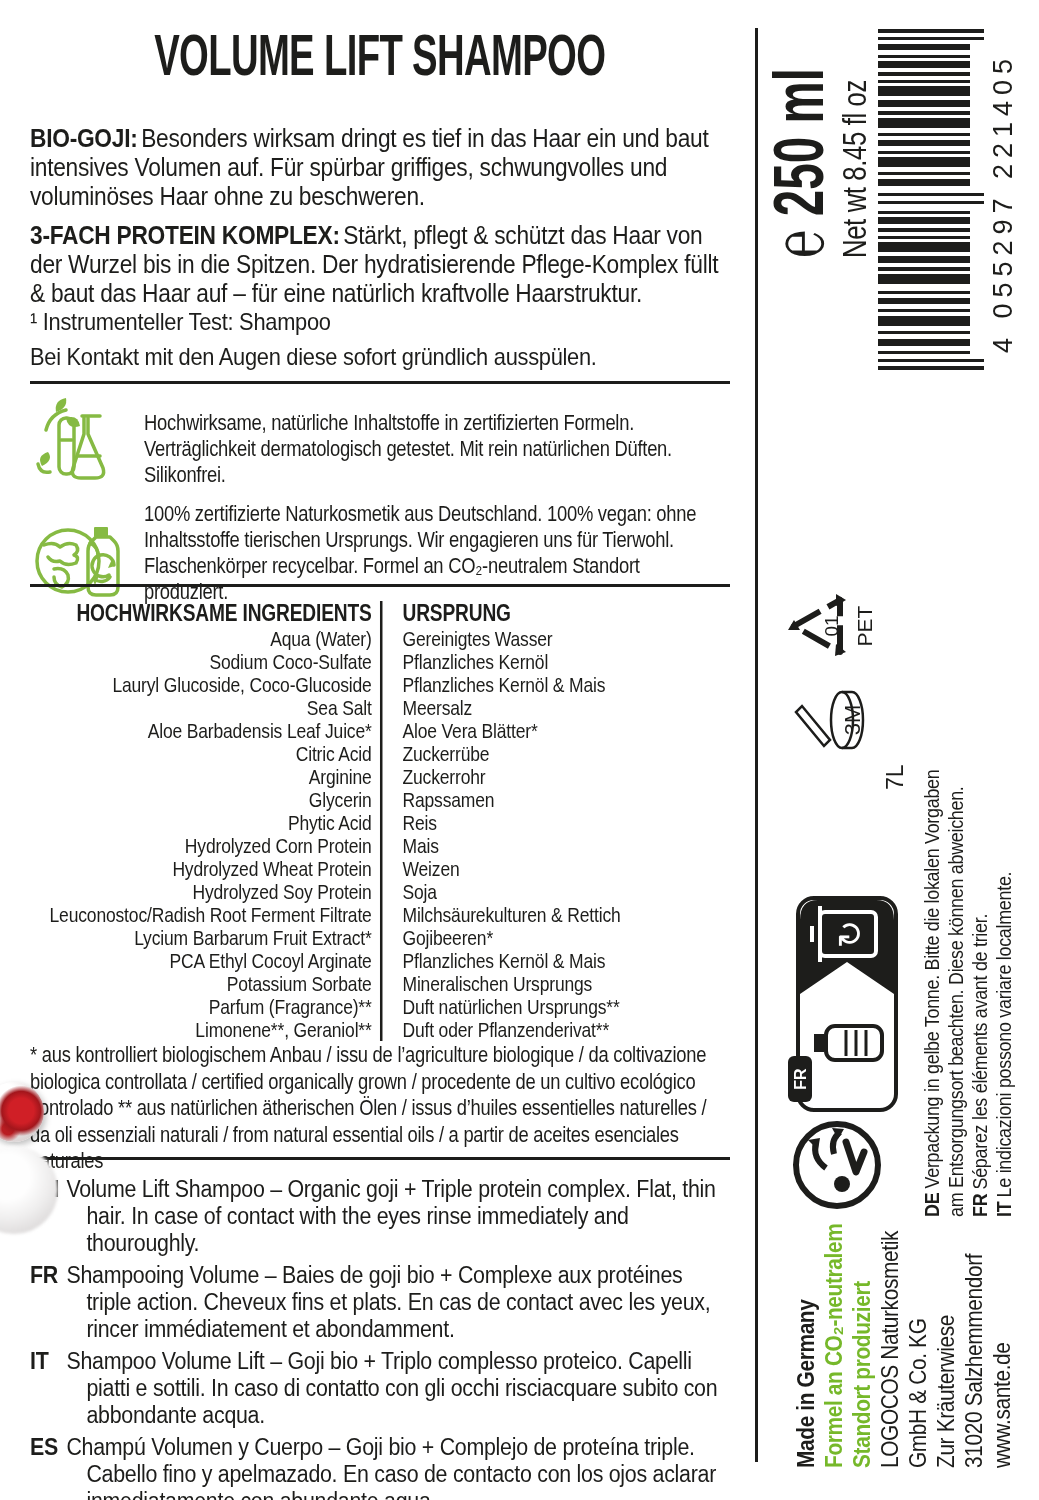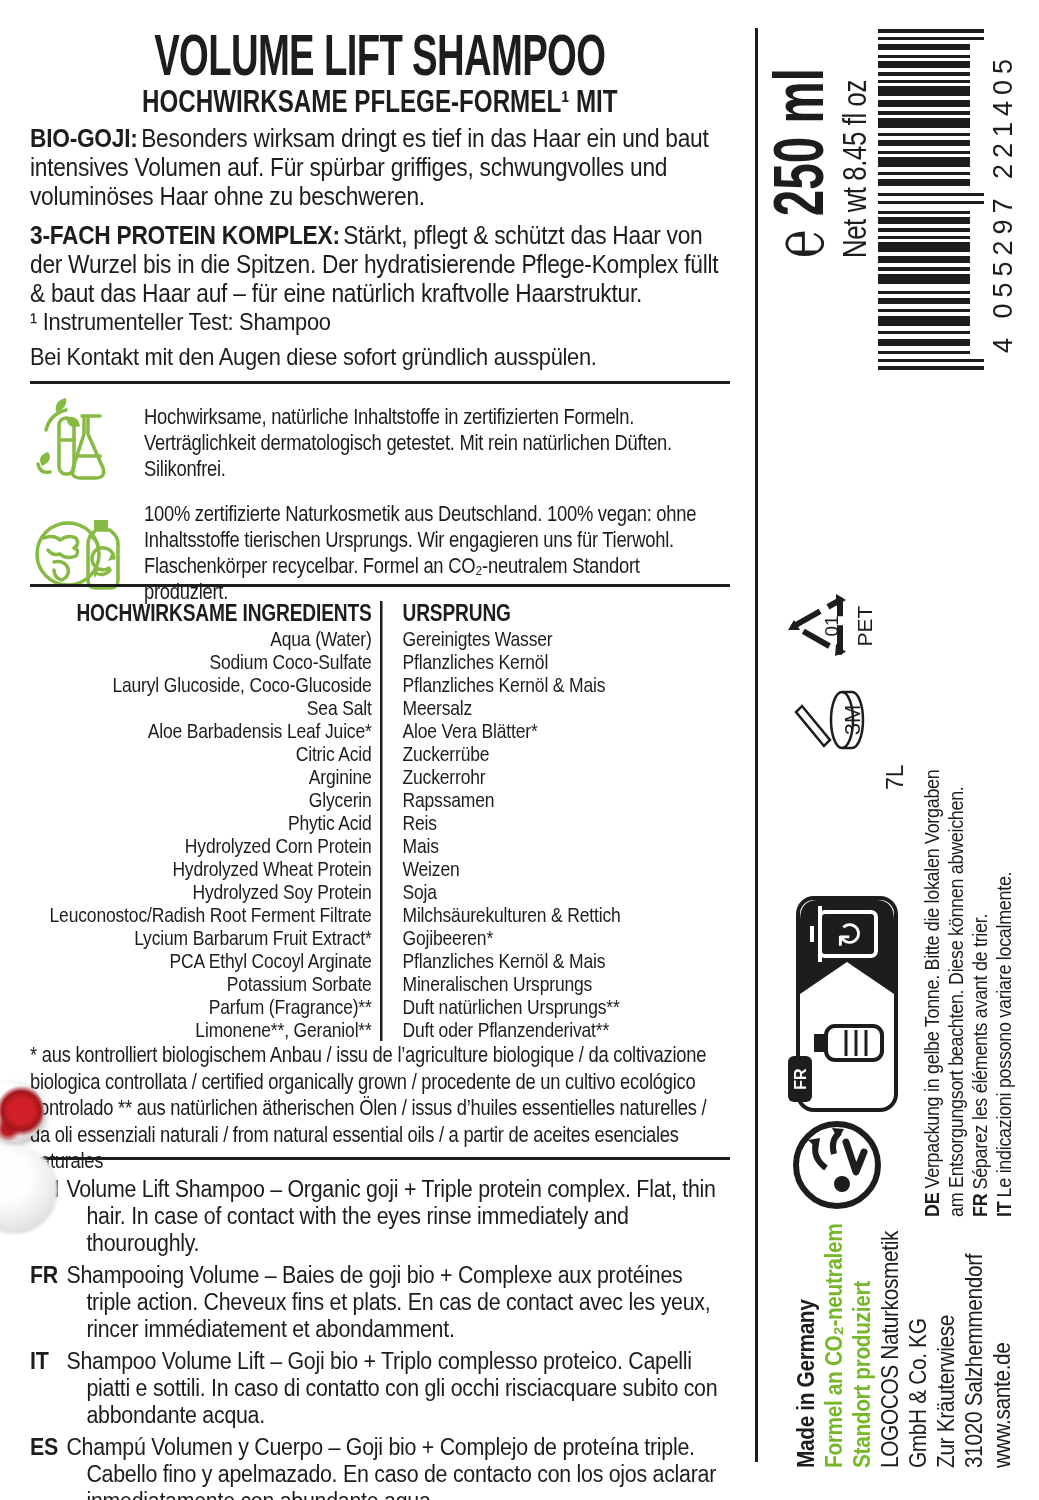--- a/index.html
+++ b/index.html
@@ -11,21 +11,21 @@
   .title{font-size:58px;font-weight:bold;letter-spacing:-1px;white-space:nowrap;
          display:inline-block;transform:scaleX(.66);transform-origin:50% 50%;line-height:1.0;}
   .subtitle{font-size:31px;font-weight:bold;white-space:nowrap;display:inline-block;
             transform:scaleX(.78);transform-origin:50% 50%;line-height:1.05;margin-top:2px;}
   .body-p{left:30px;width:770px;font-size:25px;line-height:29px;letter-spacing:-.3px;
           transform:scaleX(.91);transform-origin:0 0;margin:0;}
   .body-p b{margin-right:4px;}
   .small-line{left:30px;width:770px;font-size:24px;line-height:28px;letter-spacing:-.3px;
           transform:scaleX(.91);transform-origin:0 0;}
   .hr{left:30px;width:700px;height:3px;background:#1d1d1b;}
-  .benefit{left:30px;width:770px;display:flex;align-items:center;}
+  .benefit{left:30px;width:770px;display:flex;align-items:flex-end;}
   .benefit .bicon{width:98px;flex:0 0 98px;margin-left:2px;}
   .benefit .btext{font-size:21.5px;line-height:26px;letter-spacing:-.3px;width:690px;
                   transform:scaleX(.855);transform-origin:0 0;margin-left:14px;margin-top:2px;}
   
   .ing-table{left:30px;top:601px;width:840px;display:flex;transform:scaleX(.8333);transform-origin:0 0;}
   .ing-col-left{width:410px;text-align:right;}
   .ing-col-right{flex:1;padding-left:24px;text-align:left;}
   .ing-divider{width:3px;background:#1d1d1b;margin-left:10px;}
   .thead{font-size:23px;font-weight:bold;height:26px;line-height:24px;white-space:nowrap;letter-spacing:-.2px;}
   .trow{font-size:21px;height:23px;line-height:23px;white-space:nowrap;letter-spacing:-.2px;}
@@ -68,21 +68,20 @@
   .addr-green{font-weight:bold;color:#76b82a;}
   svg{display:block;}
 </style>
 </head>
 <body>
 
 <div class="page">
 
   <div class="abs header-block">
     <div><span class="title">VOLUME LIFT SHAMPOO</span></div>
-    <div><span class="subtitle">HOCHWIRKSAME PFLEGE-FORMEL¹ MIT</span></div>
   </div>
 
   <p class="abs body-p" style="top:124px"><b>BIO-GOJI:</b><span>Besonders wirksam dringt es tief in das Haar ein und baut intensives Volumen auf. Für spürbar griffiges, schwungvolles und voluminöses Haar ohne zu beschweren.</span></p>
   <p class="abs body-p" style="top:221px"><b>3-FACH PROTEIN KOMPLEX:</b><span>Stärkt, pflegt &amp; schützt das Haar von der Wurzel bis in die Spitzen. Der hydratisierende Pflege-Komplex füllt &amp; baut das Haar auf – für eine natürlich kraftvolle Haarstruktur.</span></p>
   <div class="abs small-line" style="top:308px">¹ Instrumenteller Test: Shampoo</div>
   <div class="abs small-line" style="top:343px">Bei Kontakt mit den Augen diese sofort gründlich ausspülen.</div>
 
   <div class="abs hr" style="top:381px"></div>
 
   <div class="abs benefit" style="top:396px">

